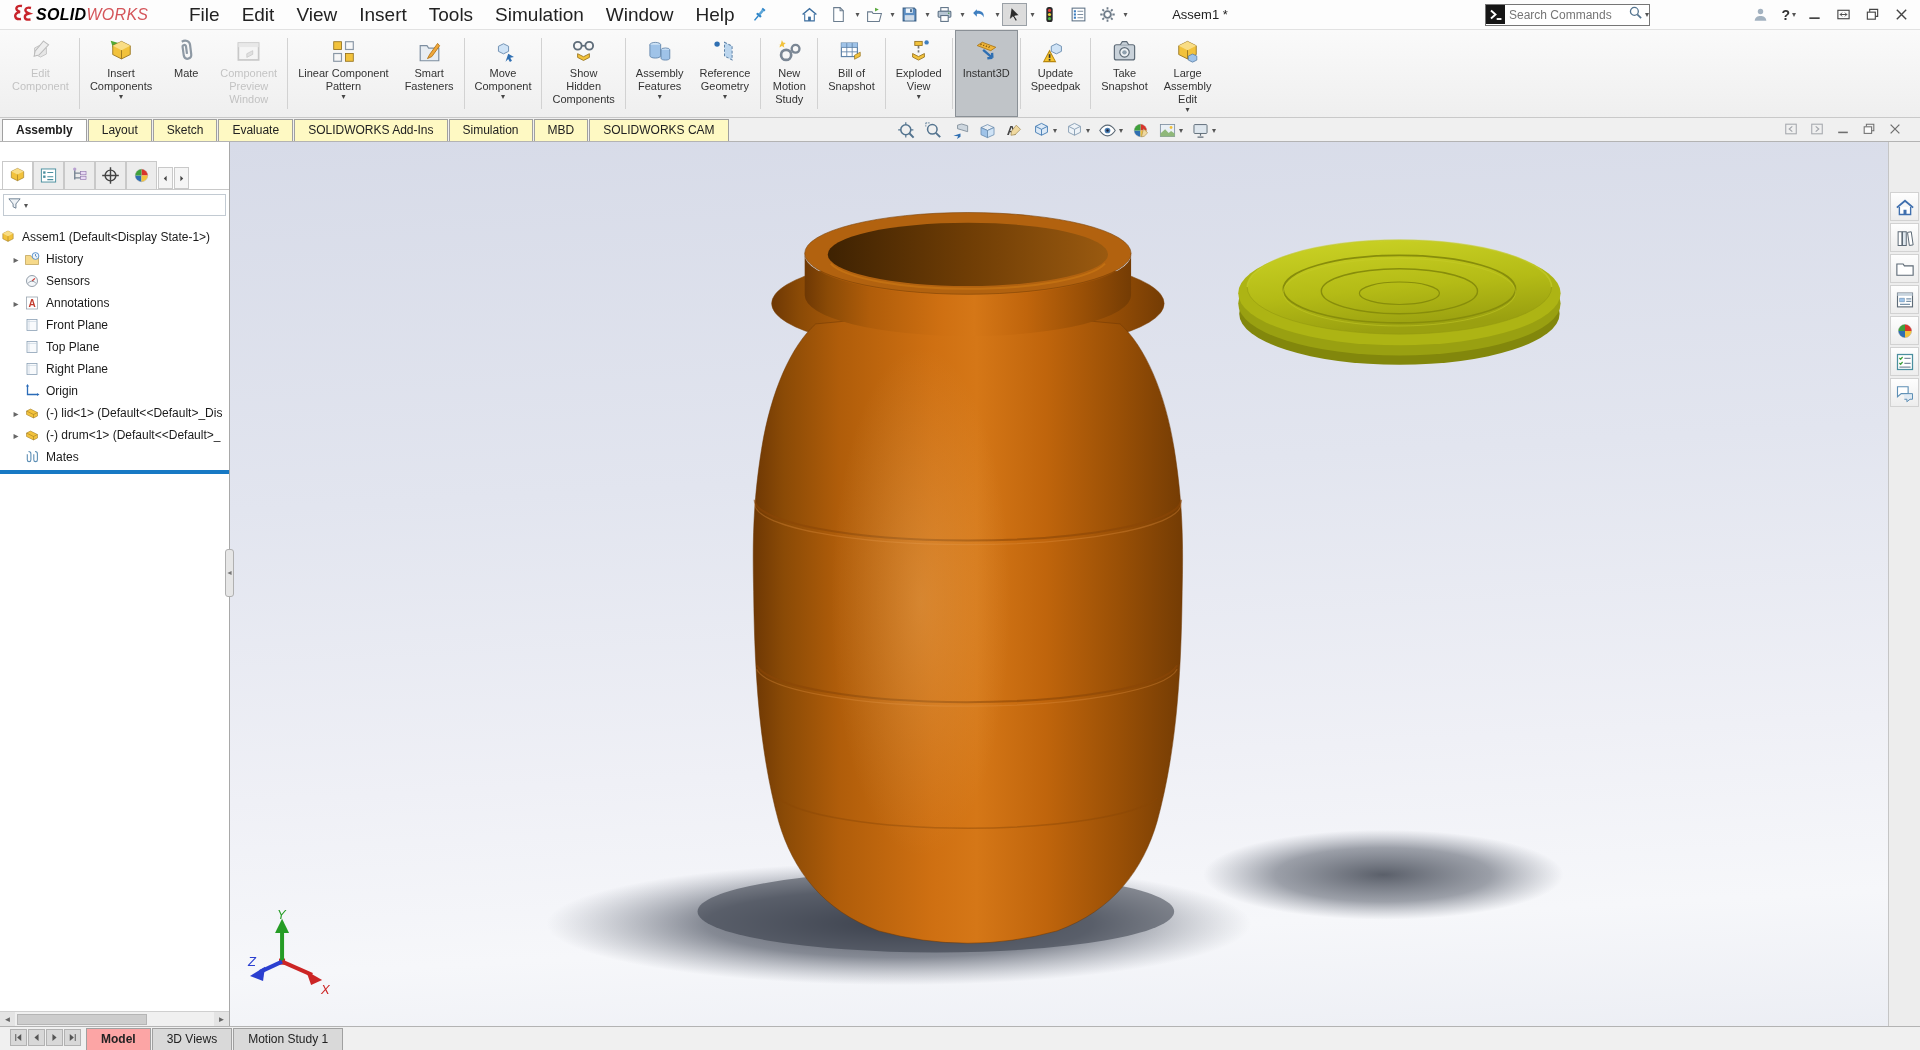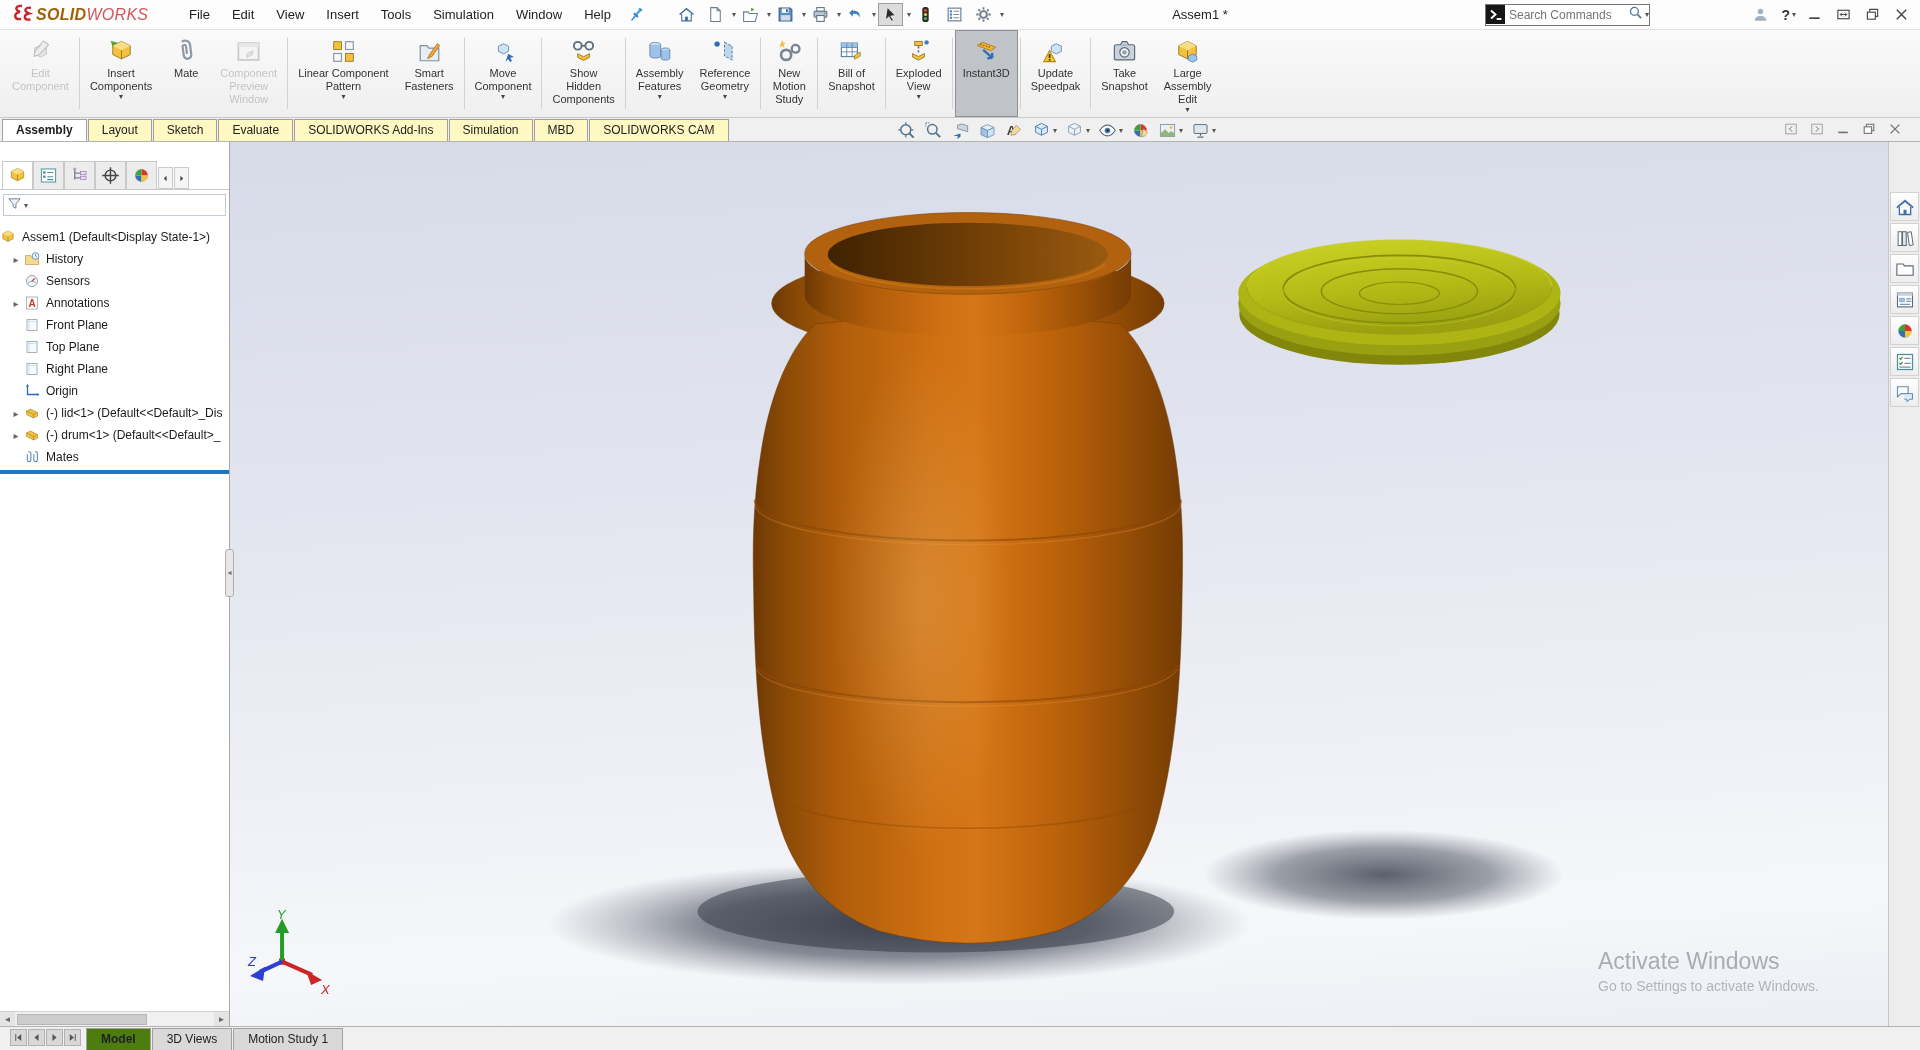--- a/index.html
+++ b/index.html
@@ -2,24 +2,24 @@
 <html><head>
 <meta charset="utf-8">
 <style>
   * { margin:0; padding:0; box-sizing:border-box; }
   html,body { width:1920px; height:1050px; overflow:hidden; font-family:"Liberation Sans", sans-serif; }
   .app { width:1920px; height:1050px; display:flex; flex-direction:column; background:#fff; }
 
   
   .titlebar { height:30px; background:#fdfdfd; border-bottom:1px solid #e2e2e2; display:flex; align-items:center; position:relative; flex:0 0 auto; }
   .brand { display:flex; align-items:center; margin-left:10px; width:150px; flex:0 0 auto; }
-  .brand-bold { color:#a16207; font-weight:bold; font-style:italic; font-size:16px; letter-spacing:.3px; }
+  .brand-bold { color:#000000; font-weight:bold; font-style:italic; font-size:16px; letter-spacing:.3px; }
   .brand-rest { color:#d4555a; font-style:italic; font-size:16px; letter-spacing:.3px; }
   #menubar { display:flex; margin-left:18px; }
-  .mi { font-size:13px; color:#222; padding:5px 11px; cursor:default; }
+  .mi { font-size:19px; color:#222; padding:5px 11px; cursor:default; }
   #pinbtn { margin-left:4px; width:20px; height:20px; display:flex; align-items:center; justify-content:center; }
   #quickaccess { display:flex; align-items:center; margin-left:26px; }
   .qa-btn { display:flex; align-items:center; padding:2px 3px; margin:0 2px; border:1px solid transparent; }
   .qa-btn.pressed { background:#dcdcdc; border-color:#9aa0a6; }
   .qa-btn svg { width:17px; height:17px; }
   .caret { font-size:8px; color:#555; margin-left:2px; }
   .doc-title { position:absolute; left:1110px; width:180px; text-align:center; font-size:13px; color:#222; }
   .search-box { position:absolute; left:1485px; width:165px; height:22px; border:1px solid #767676; background:#fff; display:flex; align-items:center; }
   .search-box .sicon { width:19px; height:19px; flex:0 0 auto; }
   .search-box .sicon svg { width:19px; height:19px; }
@@ -89,21 +89,21 @@
   .tp-btn { width:29px; height:29px; display:flex; align-items:center; justify-content:center; border:1px solid #d2d2d2; background:linear-gradient(#fefefe,#ededed); margin-bottom:2px; }
   .tp-btn svg { width:20px; height:20px; }
 
   
   .tabsbar { height:24px; background:#f0f0f0; border-top:1px solid #b3b3b3; display:flex; align-items:flex-end; flex:0 0 auto; }
   #navbtns { display:flex; align-items:center; height:100%; padding:0 4px 2px 10px; }
   .nav-btn { width:17px; height:17px; background:#d8d8d8; border:1px solid #b2b2b2; display:flex; align-items:center; justify-content:center; margin-right:1px; }
   .nav-btn svg { width:11px; height:11px; }
   #bottomtabs { display:flex; align-items:flex-end; height:100%; }
   .btab { font-size:12px; color:#222; padding:3px 14px 4px; background:#d9d9d9; border:1px solid #a0a0a0; border-bottom:none; margin-right:1px; cursor:default; }
-  .btab.active { background:#4d7c0f; font-weight:bold; }
+  .btab.active { background:#fca5a5; font-weight:bold; }
   .statusbar { height:19px; background:#f0f0f0; border-top:1px solid #c8c8c8; display:flex; align-items:center; font-size:12px; color:#333; padding-left:8px; position:relative; flex:0 0 auto; }
   #statusright { position:absolute; right:6px; display:flex; align-items:center; height:100%; }
   .sb-item { padding:0 14px; }
   .sb-sep { width:1px; height:14px; background:#c4c4c4; }
   .sb-caret { font-size:9px; color:#333; margin:0 26px 0 10px; }
   .sb-tag { width:18px; height:16px; margin-left:30px; }
   .sb-tag svg { width:16px; height:16px; }
 </style>
 </head>
 <body>
@@ -878,24 +878,20 @@
           <path d="M34,8 L27,22 L41,22 Z" fill="#259c25"></path>
           <text x="29" y="8" font-size="13" font-style="italic" fill="#259c25">Y</text>
           <line x1="34" y1="50" x2="64" y2="63" stroke="#cc2525" stroke-width="4"></line>
           <path d="M74,68 L58,59 L63,73 Z" fill="#cc2525"></path>
           <text x="73" y="82" font-size="13" font-style="italic" fill="#cc2525">X</text>
           <line x1="34" y1="50" x2="12" y2="60" stroke="#2b3fd0" stroke-width="4"></line>
           <path d="M2,64 L17,55 L15,69 Z" fill="#2b3fd0"></path>
           <text x="0" y="54" font-size="13" font-style="italic" fill="#2b3fd0">Z</text>
         </g>
       </svg>
-      <div class="watermark">
-        <div class="wm-title">Activate Windows</div>
-        <div class="wm-sub">Go to Settings to activate Windows.</div>
-      </div>
     </div>
 
     <div class="taskstrip" id="taskpane">
         <div class="tp-btn">
           <svg viewBox="0 0 16 16">
             <path d="M1.5 8.5 8 3l6.5 5.5" fill="none" stroke="#3f6fae" stroke-width="1.5"></path>
             <path d="M3.5 8v6h9V8" fill="#fff" stroke="#3f6fae" stroke-width="1.1"></path>
             <rect x="6.8" y="10.2" width="2.4" height="3.8" fill="#3f6fae"></rect>
           </svg>
         </div>

